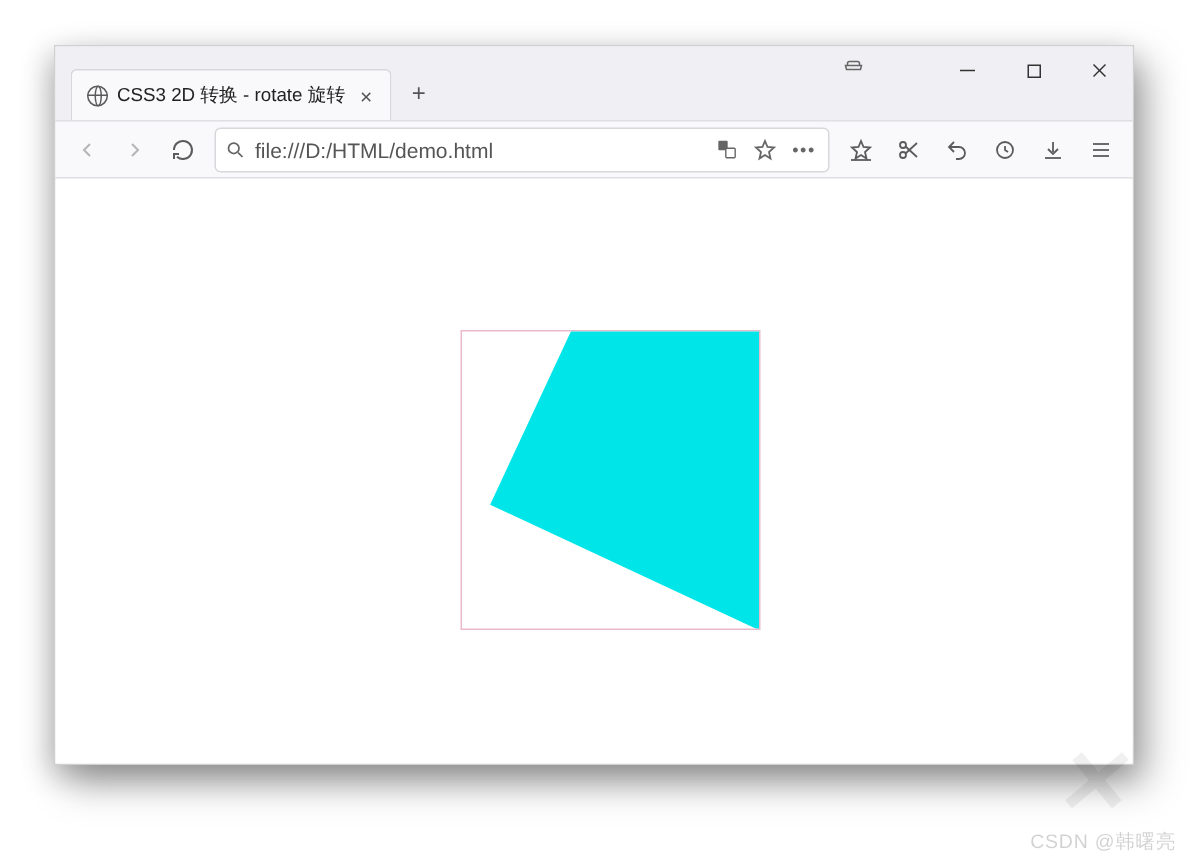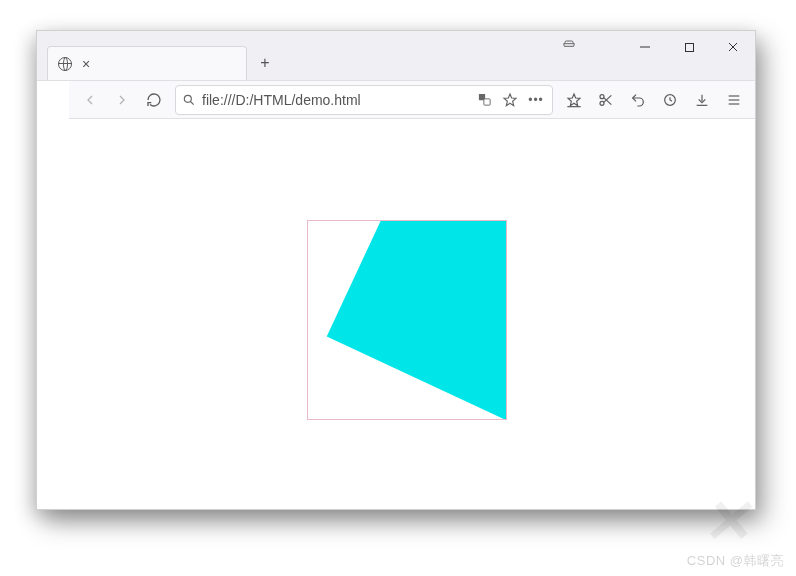--- a/index.html
+++ b/index.html
@@ -80,21 +80,20 @@
   .shop-icon { position:absolute; right:178px; top:8px; color:#555; }
 
   .toolbar {
     height: 38px;
     border-bottom: 1px solid #e0e0e4;
     display:flex;
     align-items:center;
     padding: 0 6px;
     gap: 2px;
     background:#f9f9fb;
-    margin-left:32px;
   }
   .tbtn {
     width:30px; height:30px;
     display:flex; align-items:center; justify-content:center;
     color:#5b5b5b;
     border-radius:4px;
   }
   .tbtn.disabled { color:#b5b5b5; }
   .urlbar {
     flex:1;
@@ -170,20 +169,21 @@
 
   <div class="titlebar">
     <span class="shop-icon">
       <svg width="16" height="16" viewBox="0 0 24 24" fill="none" stroke="#666" stroke-width="1.5">
           <path d="M4 7h16l-1 4H5z"></path>
           <path d="M6 7V5a2 2 0 0 1 2-2h8a2 2 0 0 1 2 2v2"></path>
         </svg>
     </span>
     <div class="tab">
       <span class="globe"></span>
+      <span class="tab-title">CSS3 2D 转换 - rotate 旋转</span>
       <span class="tab-close">×</span>
     </div>
     <div class="newtab">+</div>
     <div class="winbtns">
       <div class="winbtn">
         <svg width="12" height="12">
             <line x1="1" y1="6" x2="11" y2="6"></line>
           </svg>
       </div>
       <div class="winbtn">

